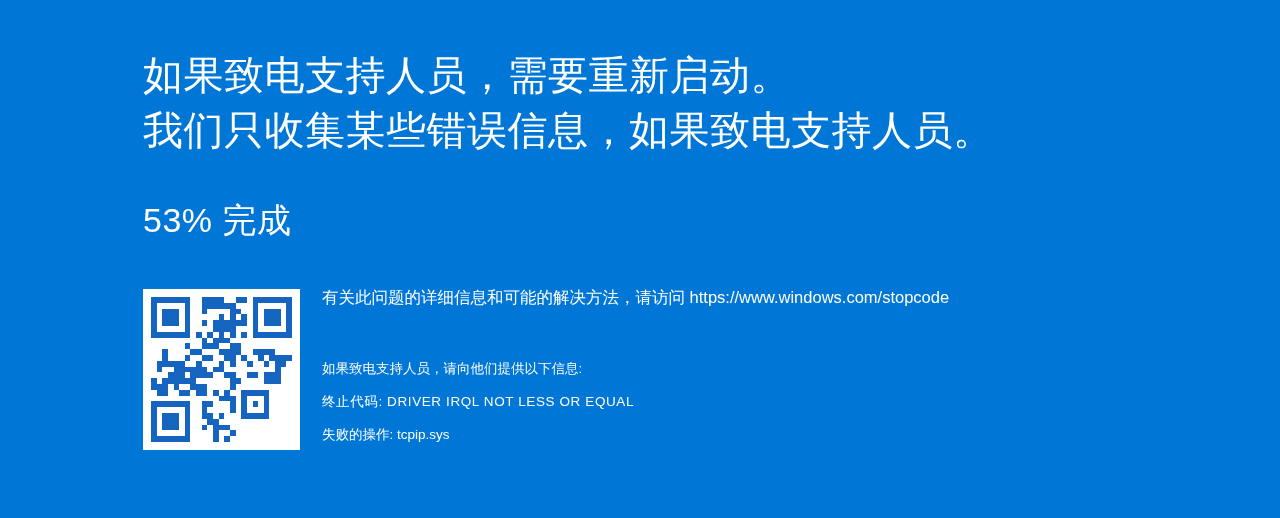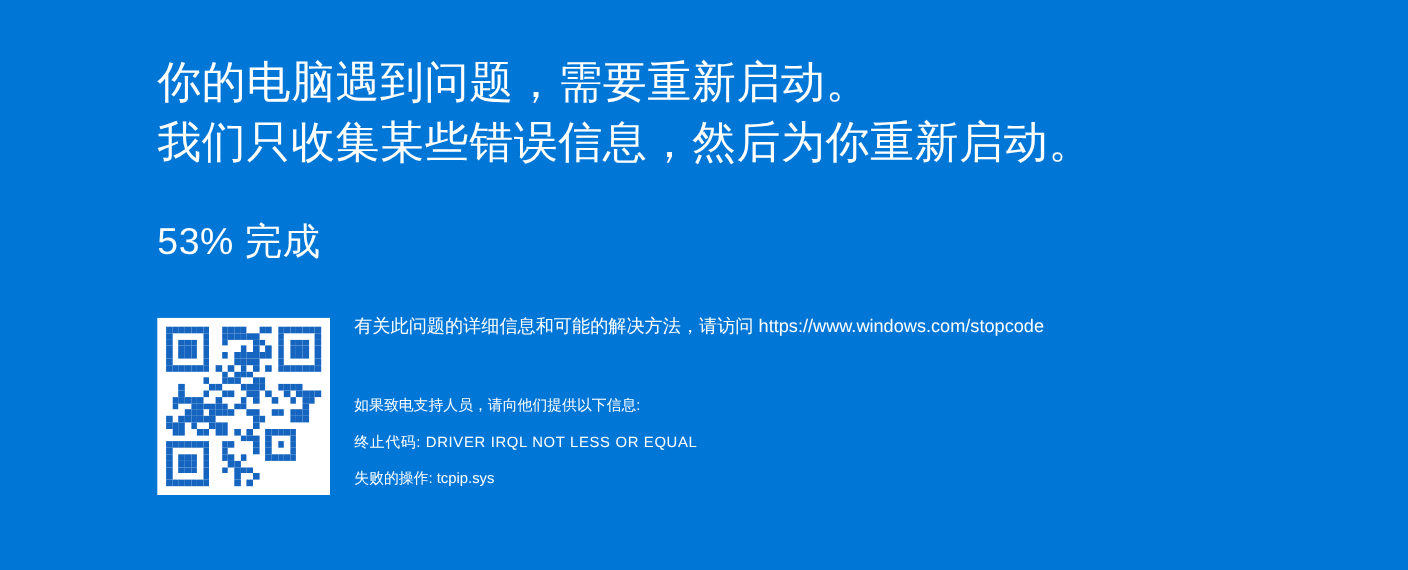--- a/index.html
+++ b/index.html
@@ -113,22 +113,22 @@
   .mono-val {
     letter-spacing: 0.6px;
   }
 </style>
 </head>
 <body>
 
 <div class="bsod">
 
   <div class="headline">
-    <div class="headline-line">你的电脑遇到问题，需要重新启动。</div>
-    <div class="headline-line">我们只收集某些错误信息，然后为你重新启动。</div>
+    <div class="headline-line">如果致电支持人员，需要重新启动。</div>
+    <div class="headline-line">我们只收集某些错误信息，如果致电支持人员。</div>
   </div>
 
   <div class="progress">53% 完成</div>
 
   <div class="lower">
 
     <div class="qr-wrap">
       <div class="qr-grid" id="qr-grid">
           <i class="on" style="background: rgb(21, 101, 192);"></i>
           <i class="on" style="background: rgb(21, 101, 192);"></i>

